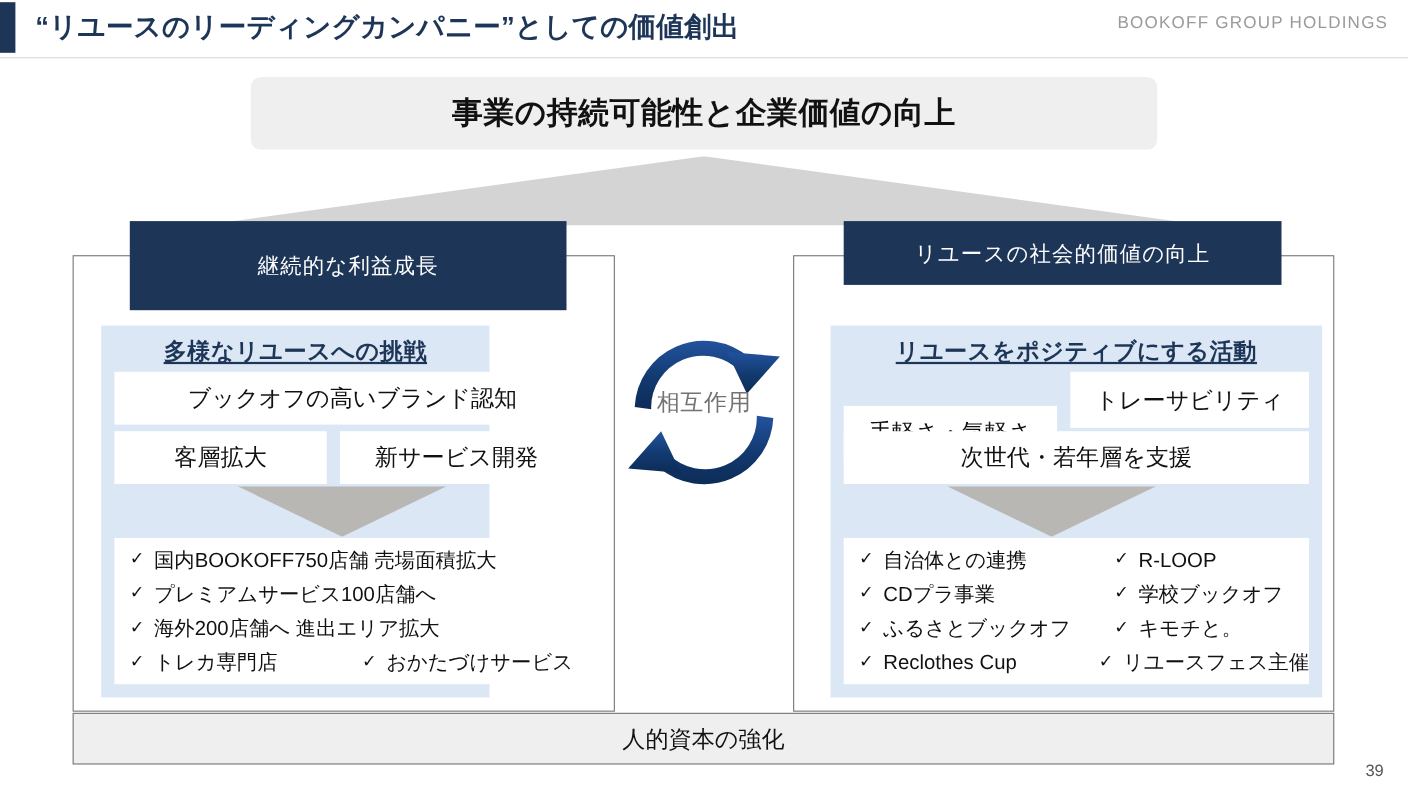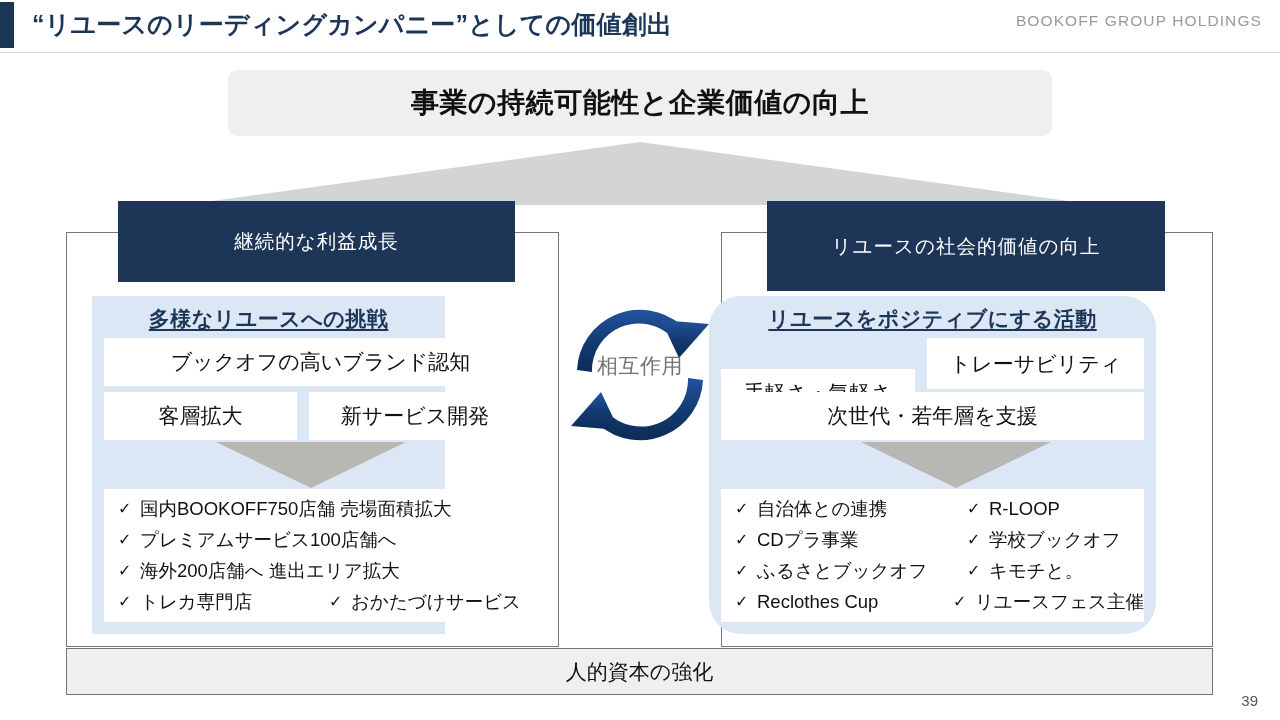--- a/index.html
+++ b/index.html
@@ -100,30 +100,30 @@
     position: absolute;
     background: #1d3557;
     display: flex;
     align-items: center;
     justify-content: center;
     color: #ffffff;
     font-size: 19.5px;
     letter-spacing: 1px;
   }
   .col-header-left  { left: 118px; top: 201px; width: 397px; height: 81px; }
-  .col-header-right { left: 767px; top: 201px; width: 398px; height: 90px; }
+  .col-header-right { left: 767px; top: 201px; width: 398px; height: 58px; }
 
   
   .panel {
     position: absolute;
     background: #dce7f5;
     box-sizing: border-box;
   }
   .panel-left  { left: 92px;  top: 296px; width: 353px; height: 338px; }
-  .panel-right { left: 709px; top: 296px; width: 447px; height: 338px; border-radius: 32px; }
+  .panel-right { left: 755px; top: 296px; width: 447px; height: 338px; }
 
   .panel-heading {
     text-align: center;
     font-size: 21px;
     font-weight: bold;
     color: #1d3557;
     text-decoration: underline;
     text-underline-offset: 3px;
     margin-top: 9px;
     letter-spacing: 0.5px;

